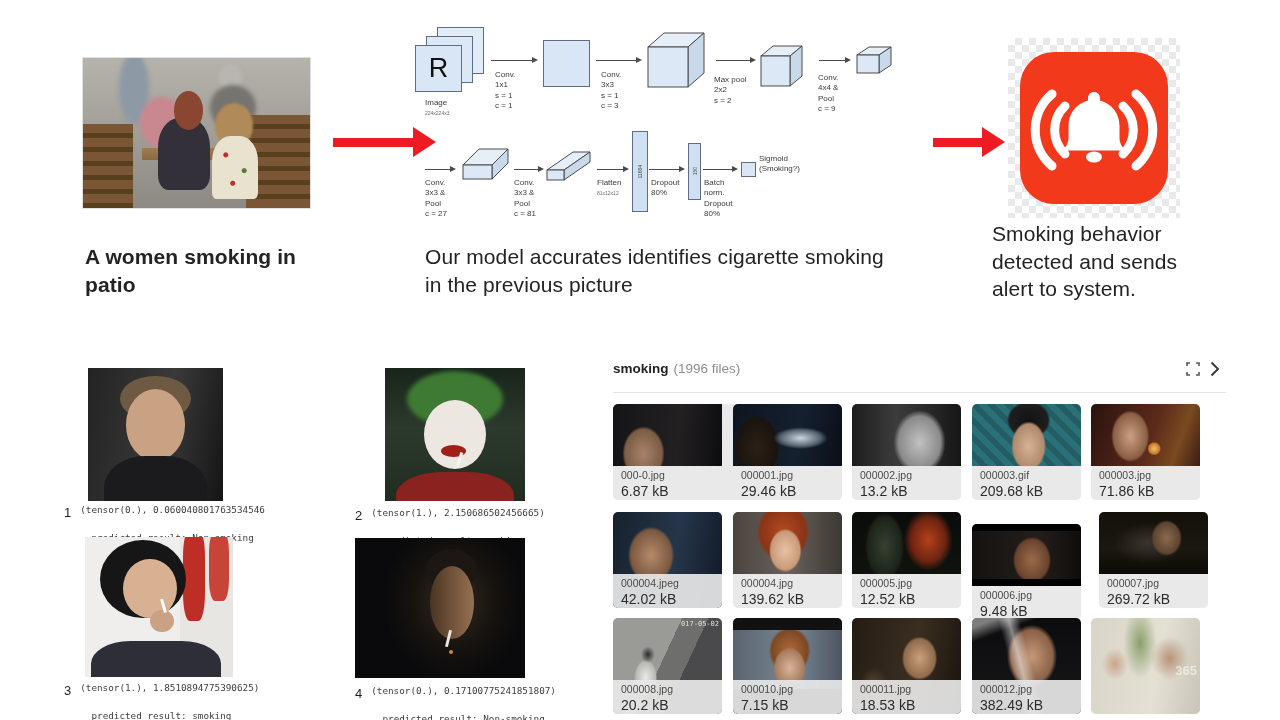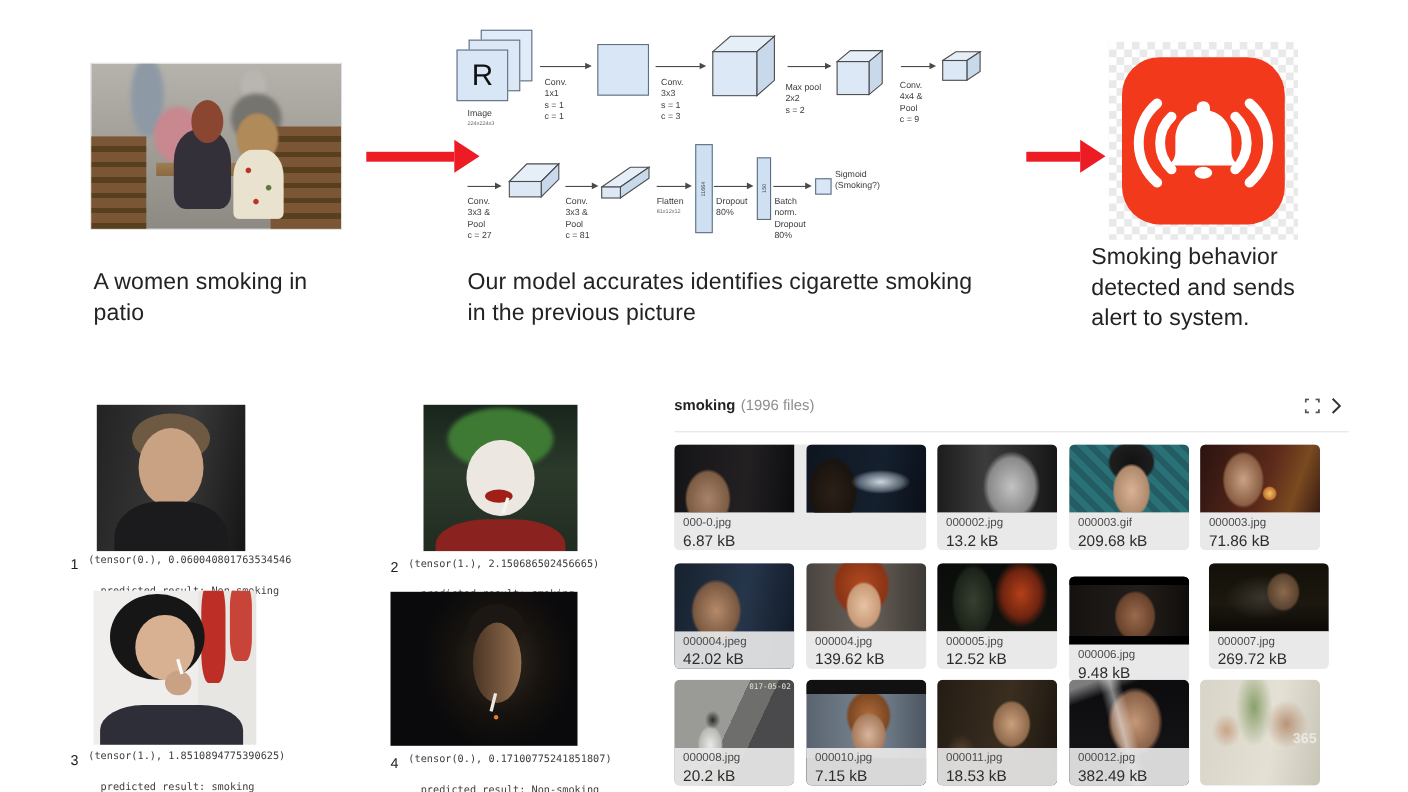--- a/index.html
+++ b/index.html
@@ -68,21 +68,21 @@
   <div class="bench" style="left:72%;top:38%;width:30%;height:64%;"></div>
   <div class="table"></div>
   <div class="pf-el" style="left:33%;top:40%;width:23%;height:48%;background:#34303a;border-radius:40% 40% 20% 20%;"></div>
   <div class="pf-el" style="left:40%;top:22%;width:13%;height:26%;background:#8a4630;"></div>
   <div class="pf-el" style="left:58%;top:30%;width:17%;height:30%;background:#b08a58;filter:blur(1px);"></div>
   <div class="pf-el" style="left:57%;top:52%;width:20%;height:42%;border-radius:40% 40% 10% 10%;
        background:radial-gradient(circle 3px at 30% 30%,#c03028 0 2px,transparent 3px),
                   radial-gradient(circle 3px at 70% 55%,#5a7a3a 0 2px,transparent 3px),
                   radial-gradient(circle 3px at 45% 75%,#c03028 0 2px,transparent 3px),#e9e2cf;"></div>
 </div>
-<div class="caption" style="left:85px;top:243px;width:245px;">A women smoking in patio</div>
+<div class="caption" style="left:85px;top:243px;width:245px;font-weight:bold;">A women smoking in patio</div>
 
 <div class="flow-arrow" style="left:333px;top:127px;width:103px;">
   <div class="fa-shaft"></div>
     <div class="fa-head"></div>
 </div>
 
 <div class="diagram">
 
   <div class="flatsq" style="left:22px;top:5px;width:45px;height:45px;background:#e2ecf8;"></div>
   <div class="flatsq" style="left:11px;top:14px;width:45px;height:45px;background:#dce8f6;"></div>
@@ -276,20 +276,24 @@
   <div class="tile" style="left:0px;top:0px;padding-left:19px;">
     <div class="thumb" style="background:radial-gradient(ellipse 34px 44px at 28% 80%,#a8826a 0%,#7c5c44 55%,rgba(0,0,0,0) 62%),linear-gradient(95deg,#141416,#232022 60%,#0c0c0e);"></div>
     <div class="fmeta">
         <div class="fname">000-0.jpg</div>
         <div class="fsize">6.87 kB</div>
       </div>
   </div>
 
   <div class="tile" style="left:120px;top:0px;">
     <div class="thumb" style="background:radial-gradient(ellipse 40px 16px at 62% 55%,#cdd6de 0%,rgba(170,185,200,.45) 50%,rgba(0,0,0,0) 68%),radial-gradient(ellipse 34px 48px at 22% 70%,#2b2017 0%,#1a130e 60%,rgba(0,0,0,0) 66%),linear-gradient(100deg,#0e1520,#15202e 60%,#0a0f18);"></div>
+    <div class="fmeta">
+        <div class="fname">000001.jpg</div>
+        <div class="fsize">29.46 kB</div>
+      </div>
   </div>
 
   <div class="tile" style="left:239px;top:0px;">
     <div class="thumb" style="background:radial-gradient(ellipse 42px 52px at 62% 62%,#c2c2c2 0%,#8a8a8a 50%,rgba(0,0,0,0) 62%),linear-gradient(90deg,#1c1c1c,#3c3c3c 40%,#161616);"></div>
     <div class="fmeta">
         <div class="fname">000002.jpg</div>
         <div class="fsize">13.2 kB</div>
       </div>
   </div>
 

